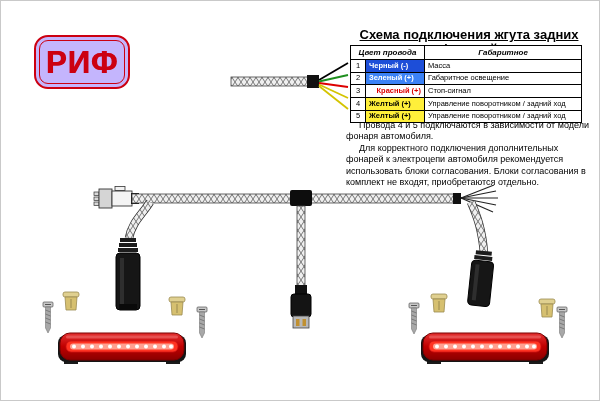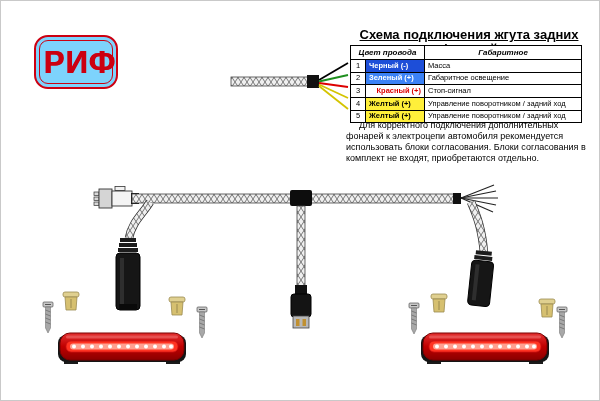--- a/index.html
+++ b/index.html
@@ -3,23 +3,23 @@
 <meta charset="utf-8">
 <style>
   html,body{margin:0;padding:0;background:#fff;}
   .page{
     position:relative;width:600px;height:401px;background:#fff;
     border:1px solid #c9c9c9;box-sizing:border-box;overflow:hidden;
     font-family:"Liberation Sans",sans-serif;color:#000;
   }
   
   .logo{
-    position:absolute;left:33px;top:34px;width:84px;height:54px;
+    position:absolute;left:33px;top:34px;width:96px;height:54px;
     border:2.5px solid #cc0011;border-radius:14px;box-sizing:border-box;
-    display:flex;align-items:center;justify-content:flex-end;background:#7dd3fc;
+    display:flex;align-items:center;justify-content:center;background:#c4b5fd;
   }
   .logo::after{
     content:"";position:absolute;inset:3px;border:1.5px solid #cc0011;border-radius:9px;
   }
   .logo-text{
     font-weight:bold;font-size:31px;color:#cc0011;letter-spacing:1px;
     text-shadow:0.7px 0 0 #cc0011;line-height:1;
   }
   
   .title{
@@ -87,20 +87,21 @@
       </tr>
       <tr>
         <td class="td-num">5</td>
         <td class="td-color" style="background: rgb(255, 239, 58); color: rgb(0, 0, 0);">Желтый (+)</td>
         <td class="td-purpose">Управление поворотником / задний ход</td>
       </tr>
     </tbody>
   </table>
 
   <div class="notes">
+    <p>Провода 4 и 5 подключаются в зависимости от модели фонаря автомобиля.</p>
     <p>Для корректного подключения дополнительных фонарей к электроцепи автомобиля рекомендуется использовать блоки согласования. Блоки согласования в комплект не входят, приобретаются отдельно.</p>
   </div>
 
   <svg class="draw" viewBox="0 0 600 401">
     <defs>
       <pattern id="braid" width="6" height="9" patternUnits="userSpaceOnUse">
         <rect width="6" height="9" fill="#efefef"></rect>
         <path d="M0,0 L6,9 M6,0 L0,9" stroke="#6a6a6a" stroke-width="0.9"></path>
       </pattern>
       <linearGradient id="lensGrad" x1="0" y1="0" x2="0" y2="1">

